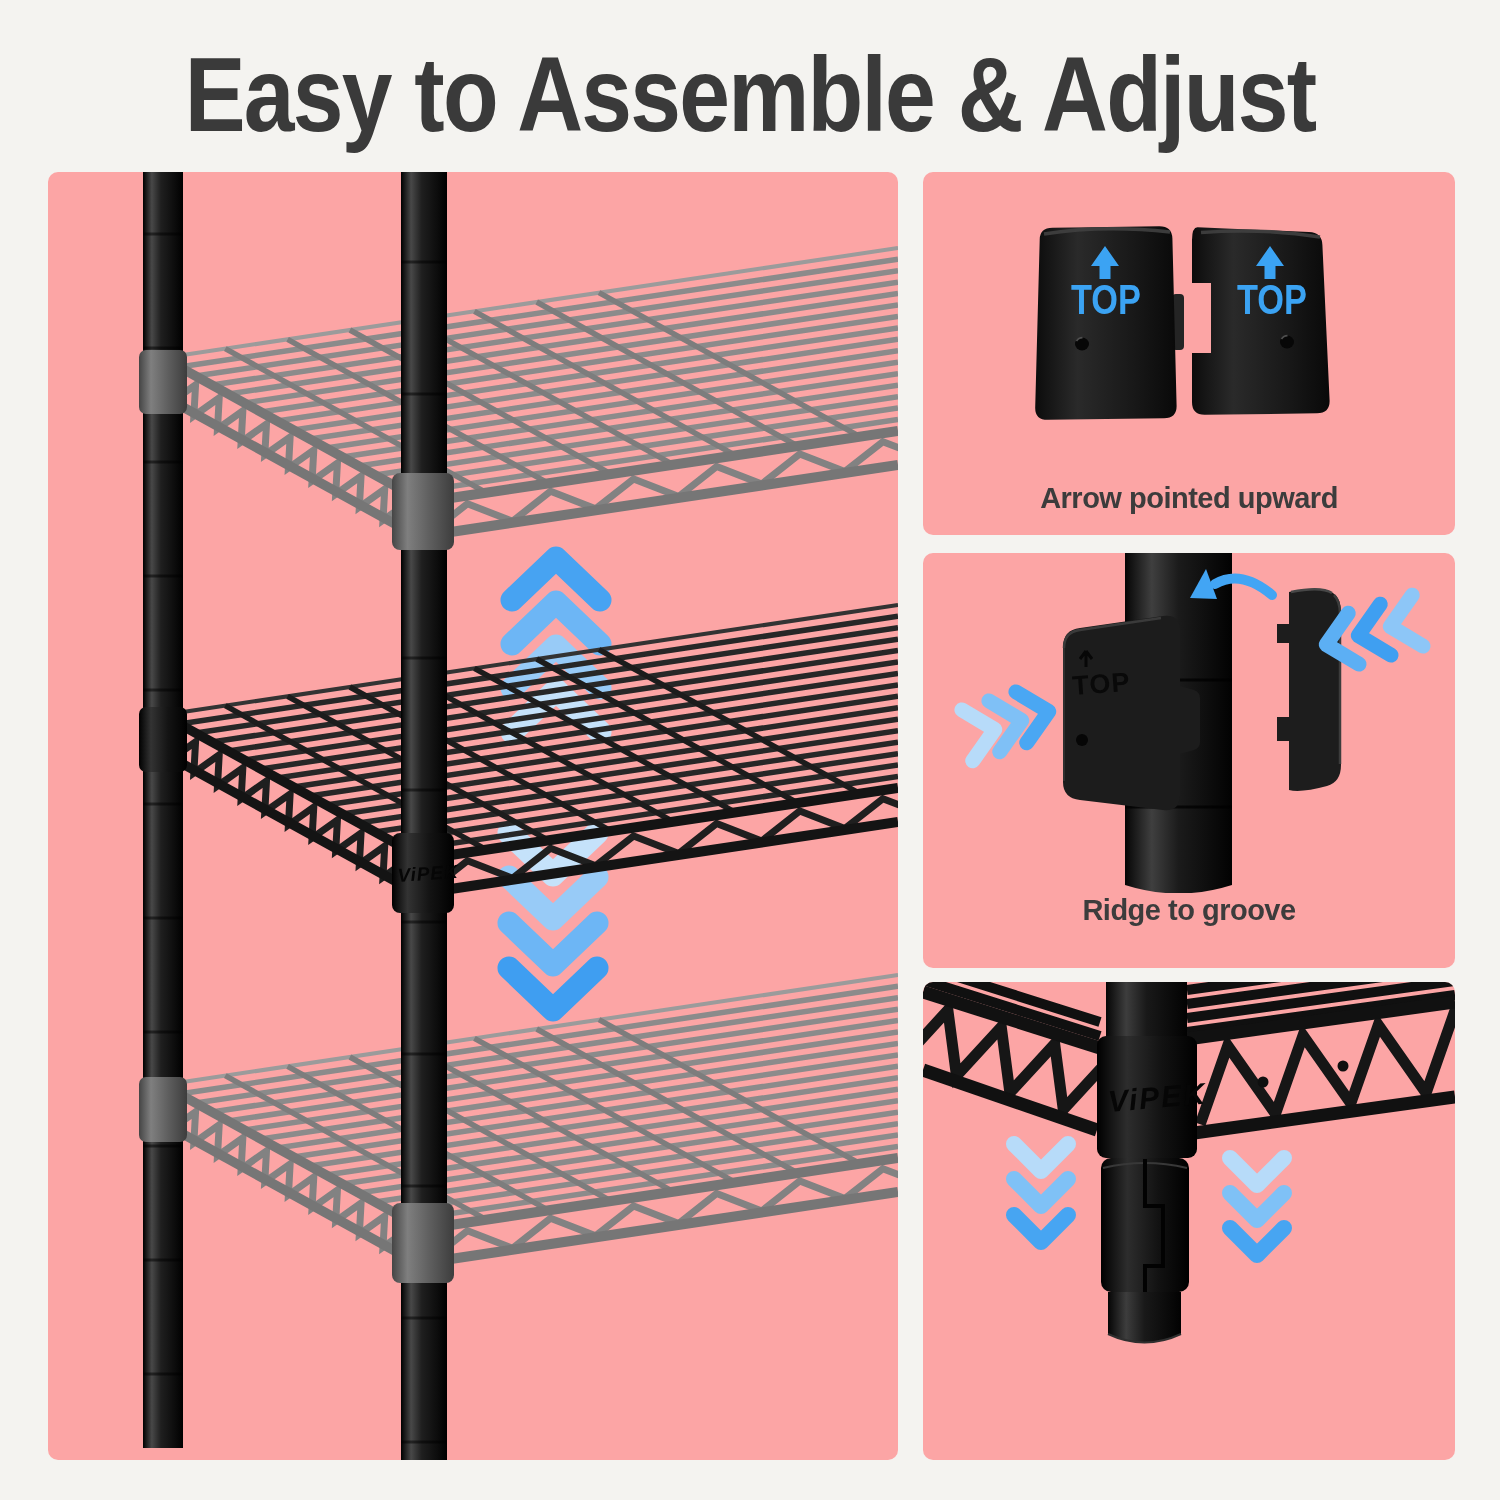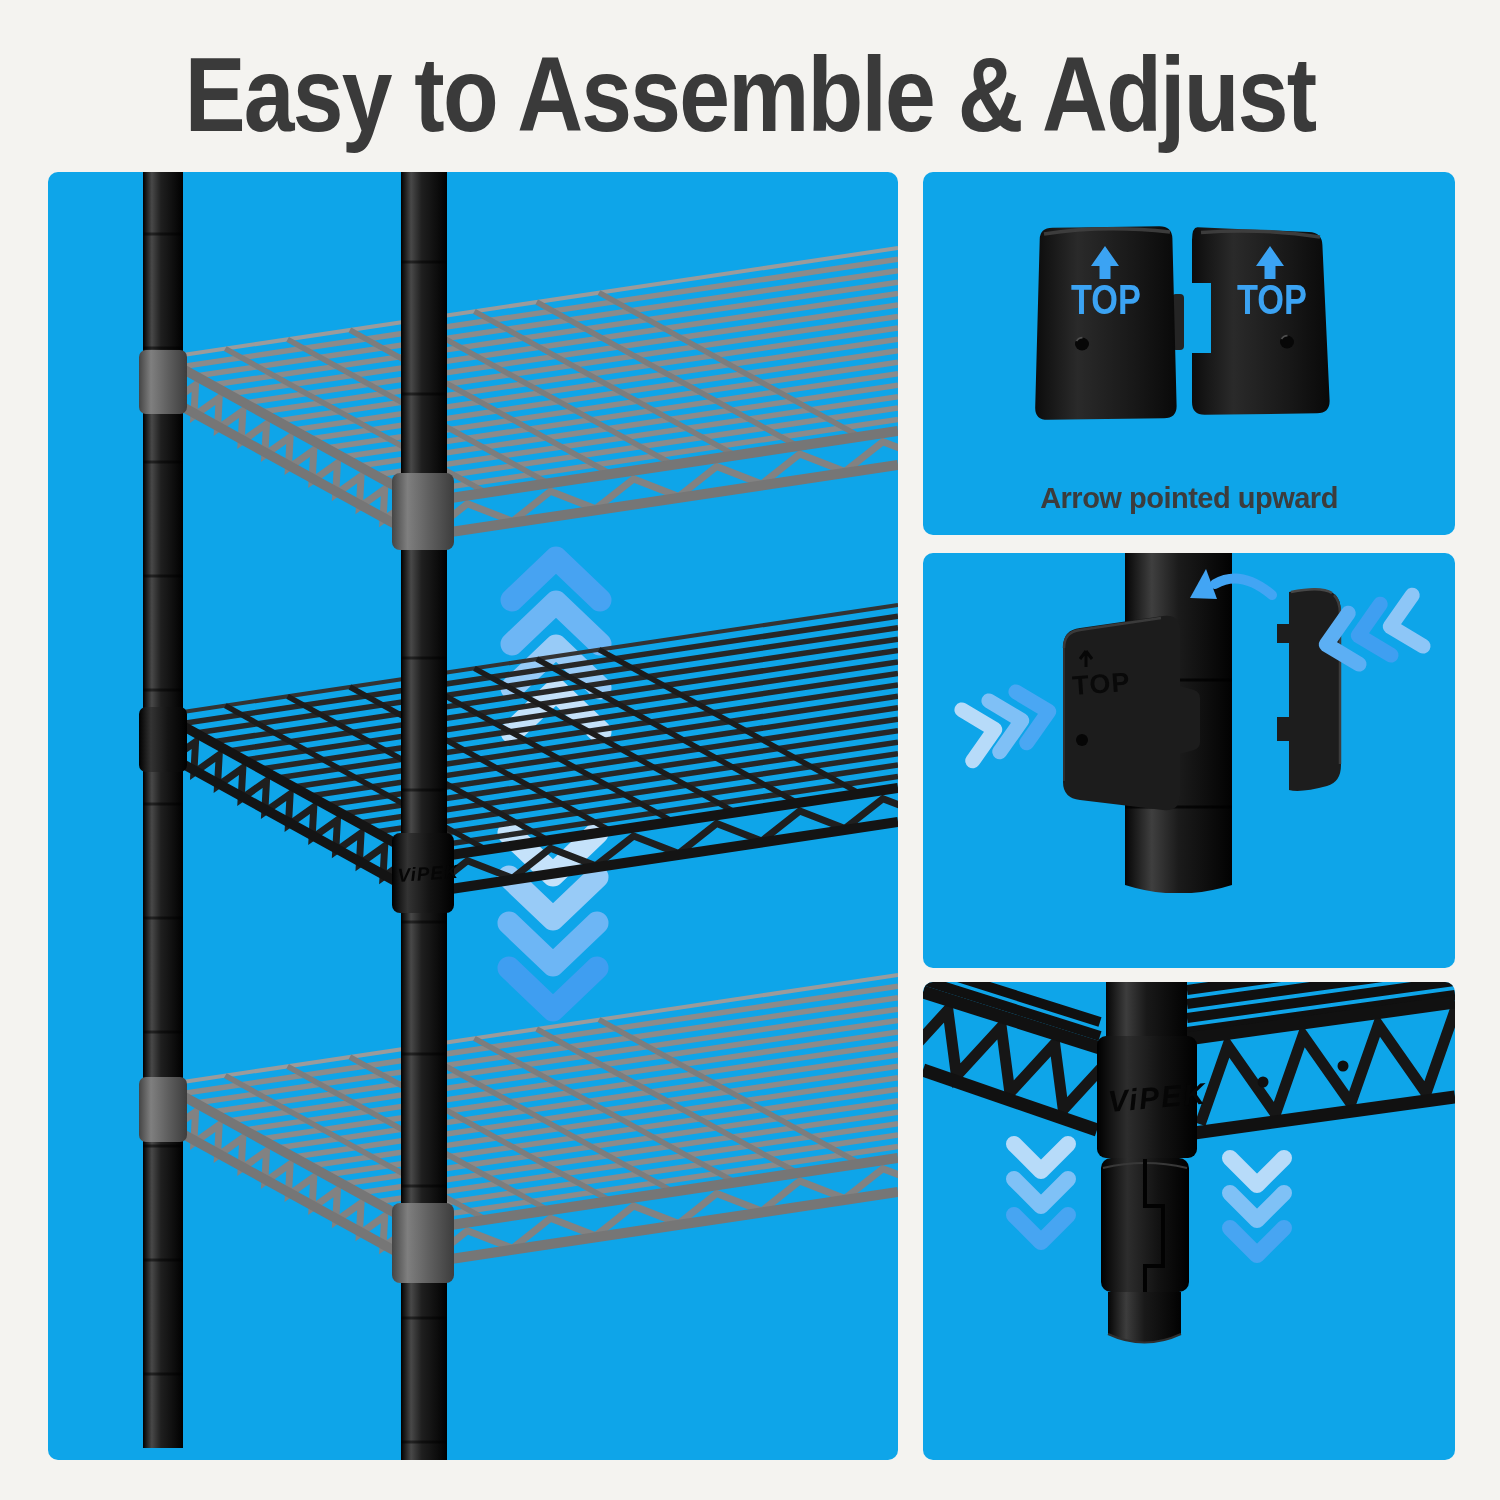--- a/index.html
+++ b/index.html
@@ -1,18 +1,18 @@
 <!DOCTYPE html>
 <html><head>
 <meta charset="utf-8">
 <style>
   html,body{margin:0;padding:0;}
   body{width:1500px;height:1500px;background:#f4f3f0;font-family:"Liberation Sans",sans-serif;position:relative;overflow:hidden;}
   .title{position:absolute;top:34px;left:0;width:1500px;text-align:center;font-weight:bold;font-size:106px;color:#3a3a3a;transform:scaleX(.86);letter-spacing:-2px;white-space:nowrap;}
-  .panel{position:absolute;background:#0ea5e9;border-radius:10px;overflow:hidden;}
+  .panel{position:absolute;background:#fca5a5;border-radius:10px;overflow:hidden;}
   #left-panel{left:48px;top:172px;width:850px;height:1288px;}
   #panel1{left:923px;top:172px;width:532px;height:363px;}
   #panel2{left:923px;top:553px;width:532px;height:415px;}
   #panel3{left:923px;top:982px;width:532px;height:478px;}
   .caption{position:absolute;left:0;right:0;text-align:center;font-weight:bold;color:#3c3c3c;font-size:29px;letter-spacing:-0.5px;}
   #cap1{top:310px;}
   #cap2{top:341px;}
   #cap3{top:395px;}
   svg{display:block;}
 </style>
@@ -204,20 +204,21 @@
     <path d="M-16,-26 L12,0 L-16,26" transform="translate(87,170) rotate(-12)" stroke="#7fc0f6"></path>
     <path d="M-16,-26 L12,0 L-16,26" transform="translate(114,161) rotate(-12)" stroke="#4aa7f3"></path>
   </g>
 
   <g fill="none" stroke-linecap="round" stroke-linejoin="round" stroke-width="15">
     <path d="M16,-26 L-12,0 L16,26" transform="translate(415,89) rotate(-12)" stroke="#5caff4"></path>
     <path d="M16,-26 L-12,0 L16,26" transform="translate(447,80) rotate(-12)" stroke="#3f9ff1"></path>
     <path d="M16,-26 L-12,0 L16,26" transform="translate(479,71) rotate(-12)" stroke="#8dc6f7"></path>
   </g>
 </svg>
+<div class="caption" id="cap2">Ridge to groove</div>
 </div>
 
 <div class="panel" id="panel3">
 <svg width="532" height="395" viewBox="0 0 532 395">
   <defs>
     <linearGradient id="pg3" x1="0" y1="0" x2="1" y2="0">
       <stop offset="0" stop-color="#050505"></stop>
           <stop offset="0.25" stop-color="#3d3d3d"></stop>
       <stop offset="0.5" stop-color="#191919"></stop>
           <stop offset="1" stop-color="#020202"></stop>

